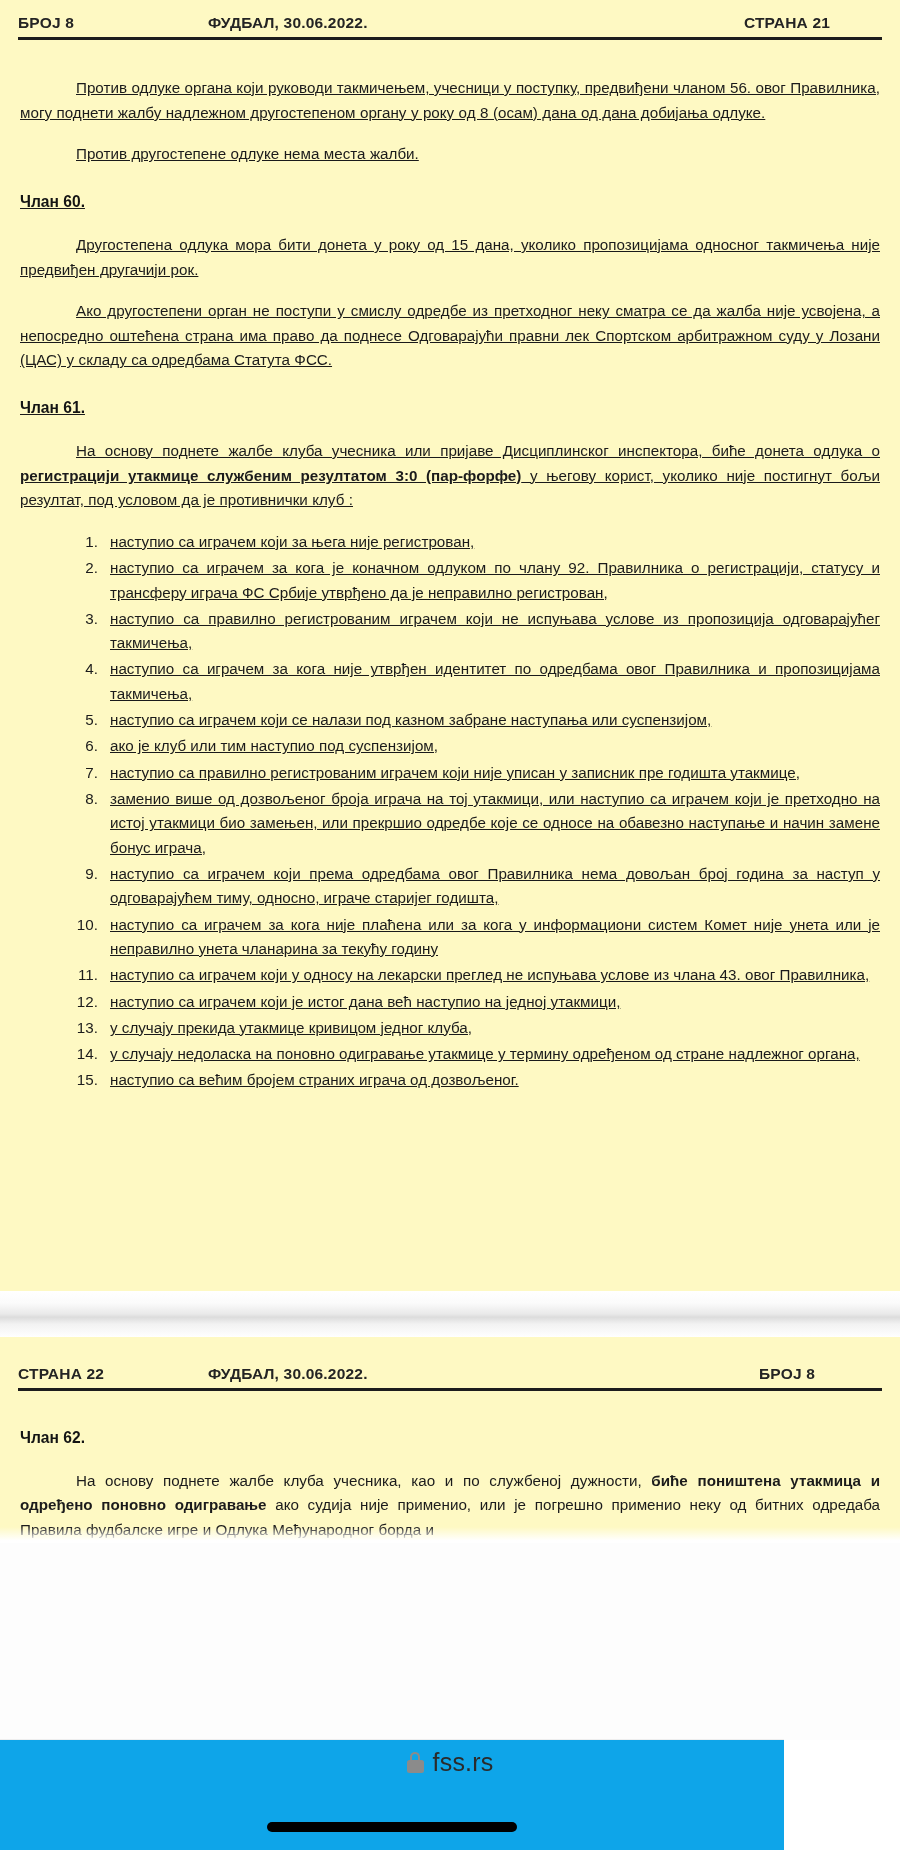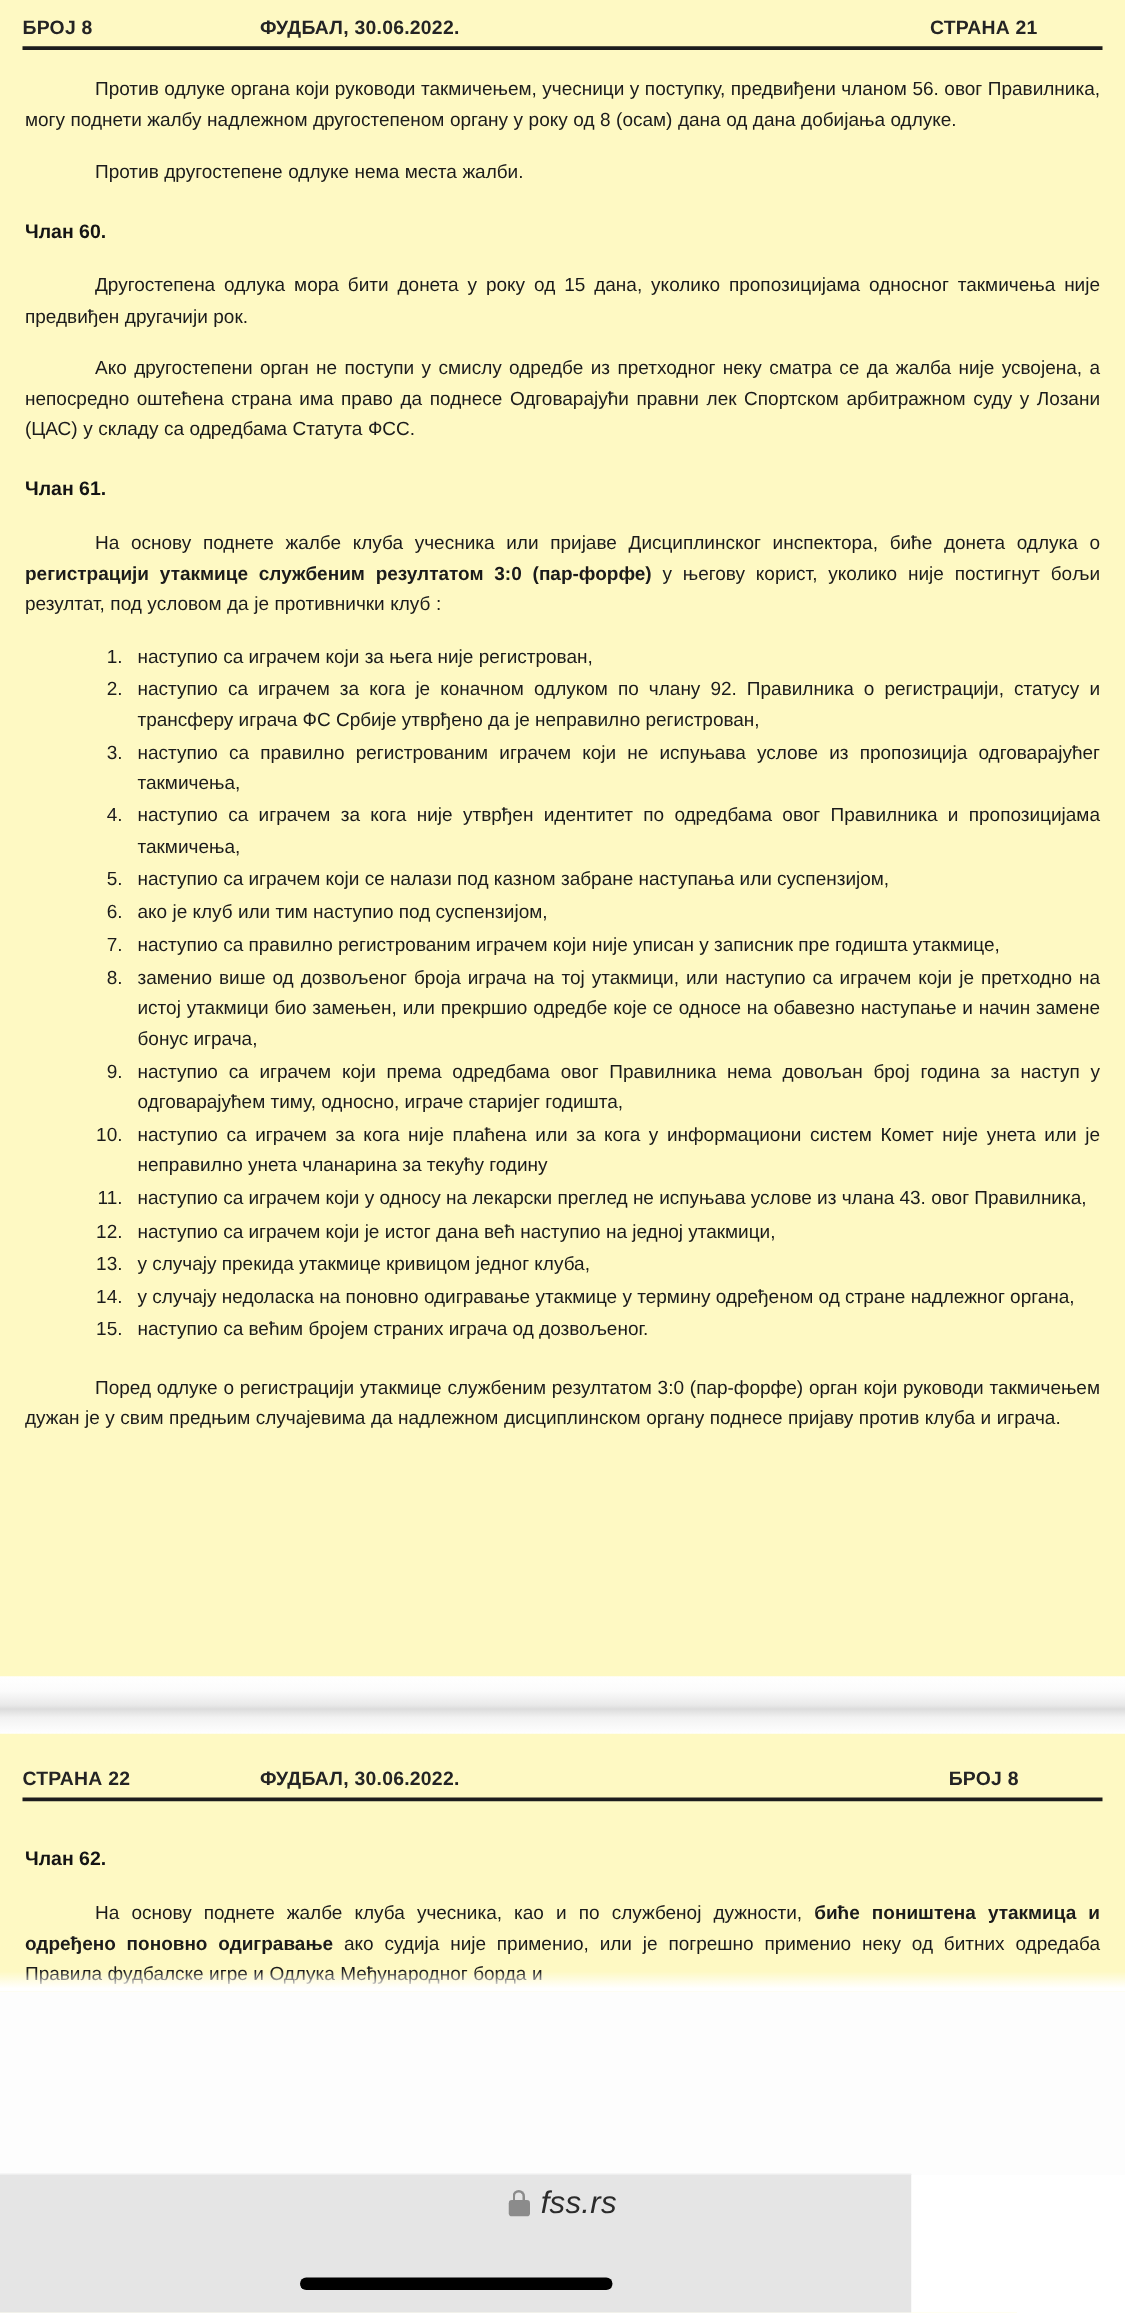--- a/index.html
+++ b/index.html
@@ -125,25 +125,24 @@
     height: 16px;
     background: linear-gradient(to bottom, rgba(255,255,255,0), #ffffff 85%);
     pointer-events: none;
   }
 
   
   #browser-bottom-bar {
     position: absolute;
     left: 0;
     bottom: 0;
-    width: 729px;
+    width: 784px;
     height: 110px;
-    background: #e5e5e5;
+    background: #0ea5e9;
     border-top: 1px solid #eeeeee;
-    font-style: italic;
   }
   #url-pill {
     position: absolute;
     left: 0;
     top: 8px;
     width: 900px;
     display: flex;
     align-items: center;
     justify-content: center;
     gap: 9px;
@@ -196,21 +195,21 @@
 
   <div class="pdf-page" style="padding-top:14px;">
 
     <div class="running-head">
       <span class="rh-left">БРОЈ 8</span>
       <span class="rh-mid">ФУДБАЛ, 30.06.2022.</span>
       <span class="rh-right">СТРАНА 21</span>
     </div>
     <div class="head-rule"></div>
 
-    <div class="doc-body" style="padding-top:20px;">
+    <div class="doc-body" style="padding-top:36px;text-decoration:underline;">
 
       <p class="para">Против одлуке органа који руководи такмичењем, учесници у поступку, предвиђени чланом 56. овог Правилника, могу поднети жалбу надлежном другостепеном органу у року од 8 (осам) дана од дана добијања одлуке.</p>
 
       <p class="para">Против другостепене одлуке нема места жалби.</p>
 
       <div class="art-title">Члан 60.</div>
 
       <p class="para">Другостепена одлука мора бити донета у року од 15 дана, уколико пропозицијама односног такмичења није предвиђен другачији рок.</p>
 
       <p class="para">Ако другостепени орган не поступи у смислу одредбе из претходног неку сматра се да жалба није усвојена, а непосредно оштећена страна има право да поднесе Одговарајући правни лек Спортском арбитражном суду у Лозани (ЦАС) у складу са одредбама Статута ФСС.</p>
@@ -230,21 +229,20 @@
           <li>заменио више од дозвољеног броја играча на тој утакмици, или наступио са играчем који је претходно на истој утакмици био замењен, или прекршио одредбе које се односе на обавезно наступање и начин замене  бонус играча,</li>
           <li>наступио са играчем који према одредбама овог Правилника нема довољан број година за наступ у одговарајућем тиму, односно, играче старијег годишта,</li>
           <li>наступио са играчем за кога није плаћена или за кога у информациони систем Комет није унета или је неправилно унета чланарина за текућу годину</li>
           <li>наступио са играчем који у односу на лекарски преглед не испуњава услове из члана 43. овог Правилника,</li>
           <li>наступио са играчем који је истог дана већ наступио на једној утакмици,</li>
           <li>у случају прекида утакмице кривицом једног клуба,</li>
           <li>у случају недоласка на поновно одигравање утакмице у термину одређеном од стране надлежног органа,</li>
           <li>наступио са већим бројем страних играча од дозвољеног.</li>
         </ol>
 
-      <p class="para">Поред одлуке о регистрацији утакмице  службеним резултатом 3:0 (пар-форфе) орган који руководи такмичењем дужан је у свим предњим случајевима да надлежном дисциплинском органу поднесе пријаву против клуба и играча.</p>
 
     </div>
     <div style="height:176px;"></div>
   </div>
 
   <div class="page-gap"></div>
 
   <div class="pdf-page" style="padding-top:28px;">
 
     <div class="running-head">

